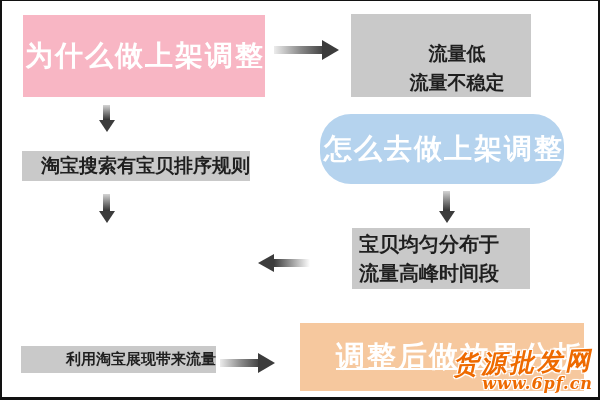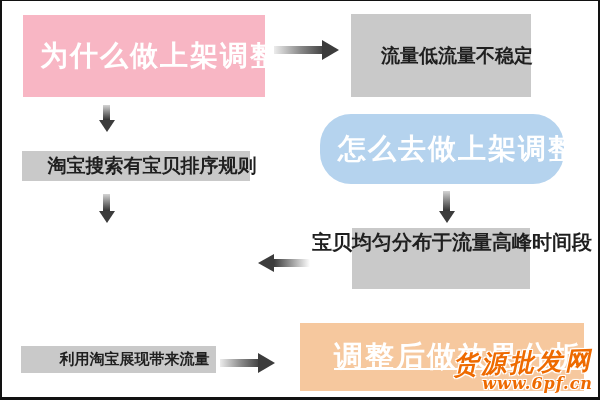--- a/index.html
+++ b/index.html
@@ -18,48 +18,48 @@
     width: 600px;
     height: 400px;
     box-sizing: border-box;
     border: 2px solid #121212;
     border-top-width: 1px;
     border-bottom-width: 3px;
     background: #ffffff;
     overflow: hidden;
     font-family: "DejaVu Sans", sans-serif;
   }
-  .node { position: absolute; display: flex; align-items: center; justify-content: center; box-sizing: border-box; padding-left: 32px; }
+  .node { position: absolute; display: flex; align-items: center; justify-content: flex-end; box-sizing: border-box; padding-left: 32px; }
   .headline {
     color: var(--white-text);
     font-family: "DejaVu Sans", sans-serif;
     font-weight: bold;
     letter-spacing: 2px;
     white-space: nowrap;
   }
   .pink   { background: var(--pink); }
   .blue   { background: var(--blue); border-radius: 31px; }
   .orange { background: var(--orange); }
   .graybg { background: var(--gray); }
   .serif-label {
     color: var(--gray-text);
     font-family: "Liberation Serif", "DejaVu Serif", serif;
     font-weight: bold;
     white-space: nowrap;
   }
-  .two-line { flex-direction: row; }
+  .two-line { flex-direction: column; }
   .two-line span { display: block; white-space: nowrap; }
 
   
   .node-why       { left: 21px;  top: 14px;  width: 242px; height: 82px; font-size: 28px; }
   .node-symptom   { left: 349px; top: 13px;  width: 180px; height: 83px; font-size: 19px; line-height: 29px; }
   .node-rule      { left: 20px;  top: 150px; width: 228px; height: 30px; font-size: 19px; }
   .node-how       { left: 318px; top: 113px; width: 244px; height: 70px; font-size: 28px; }
   .node-distribute{ left: 350px; top: 227px; width: 178px; height: 61px; font-size: 20px; line-height: 29px;
-                    align-items: flex-start; justify-content: center; padding-left: 22px; }
+                    align-items: flex-start; justify-content: center; padding-left: 7px; }
   .node-rank      { left: 20px;  top: 247px; width: 193px; height: 31px; font-size: 19px; }
   .node-traffic   { left: 19px;  top: 345px; width: 195px; height: 27px; font-size: 15px; }
   .node-analyze   { left: 298px; top: 322px; width: 284px; height: 68px; font-size: 29px; text-decoration: underline; }
 
   
   .arrow { position: absolute; }
   .arrow .shaft { position: absolute; }
   .shaft.to-right { background: linear-gradient(to right, #ececec, #8a8a8a 55%, #474747); }
   .shaft.to-down  { background: linear-gradient(to bottom, #d4d4d4, #333333); }
   .shaft.fade-right { background: linear-gradient(to right, var(--arrow-dark), rgba(220,220,220,0)); }

